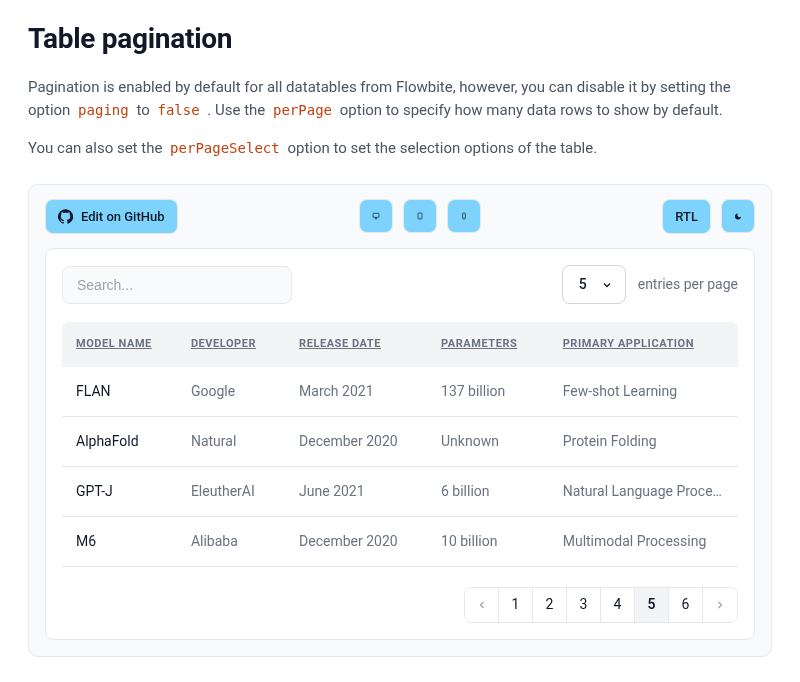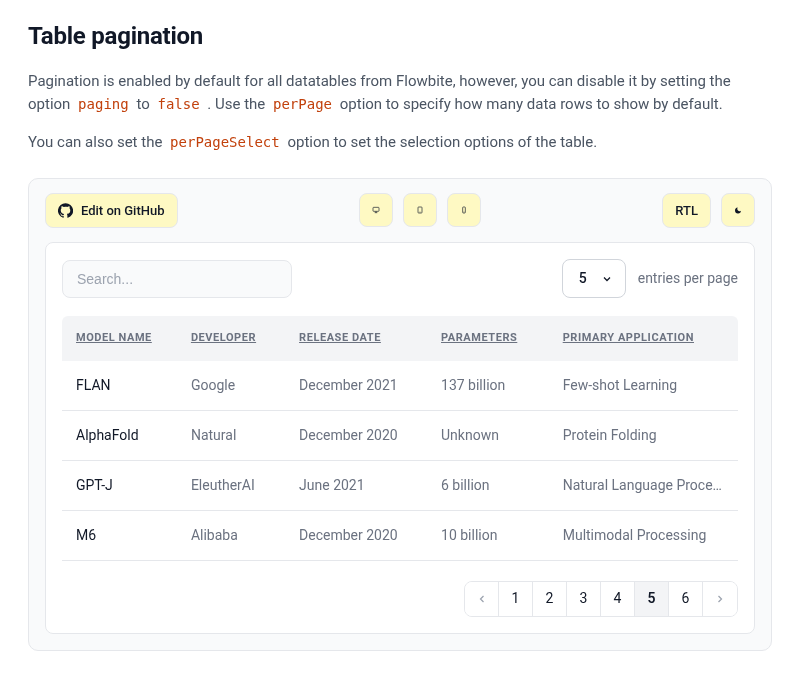--- a/index.html
+++ b/index.html
@@ -17,21 +17,21 @@
   body{
     margin:0;
     font-family:-apple-system,BlinkMacSystemFont,"Segoe UI",Roboto,Helvetica,Arial,sans-serif;
     color:var(--ink);
     background:var(--bg);
     padding:18px 28px;
     width:800px;
     font-size:15px;
     line-height:1.5;
   }
-  h1{margin:0 0 14px;font-size:24px;font-weight:700;letter-spacing:-.01em}
+  h1{margin:0 0 14px;font-size:28px;font-weight:700;letter-spacing:-.01em}
   p{margin:16px 0 14px;color:var(--muted2);font-size:15px}
   .code{
     font-family:ui-monospace,SFMono-Regular,Menlo,Consolas,monospace;
     color:var(--code);
     font-size:14px;
     padding:1px 4px;
   }
 
   
   .demo{
@@ -47,21 +47,21 @@
     display:flex;
     align-items:center;
     padding:14px 16px;
     gap:10px;
   }
   .spacer{flex:1}
   .btn{
     display:inline-flex;
     align-items:center;
     gap:8px;
-    background:#fef9c3;
+    background:#7dd3fc;
     border:1px solid var(--border);
     border-radius:8px;
     padding:7px 12px;
     font-size:13px;
     font-weight:500;
     color:var(--ink);
     cursor:pointer;
   }
   .icon-btn{
     width:34px;height:34px;
@@ -242,21 +242,21 @@
             <th>DEVELOPER</th>
             <th>RELEASE DATE</th>
             <th>PARAMETERS</th>
             <th>PRIMARY APPLICATION</th>
           </tr>
         </thead>
       <tbody id="tbody">
           <tr>
             <td>FLAN</td>
             <td>Google</td>
-            <td>December 2021</td>
+            <td>March 2021</td>
             <td>137 billion</td>
             <td>Few-shot Learning</td>
           </tr>
           <tr>
             <td>AlphaFold</td>
             <td>Natural</td>
             <td>December 2020</td>
             <td>Unknown</td>
             <td>Protein Folding</td>
           </tr>

